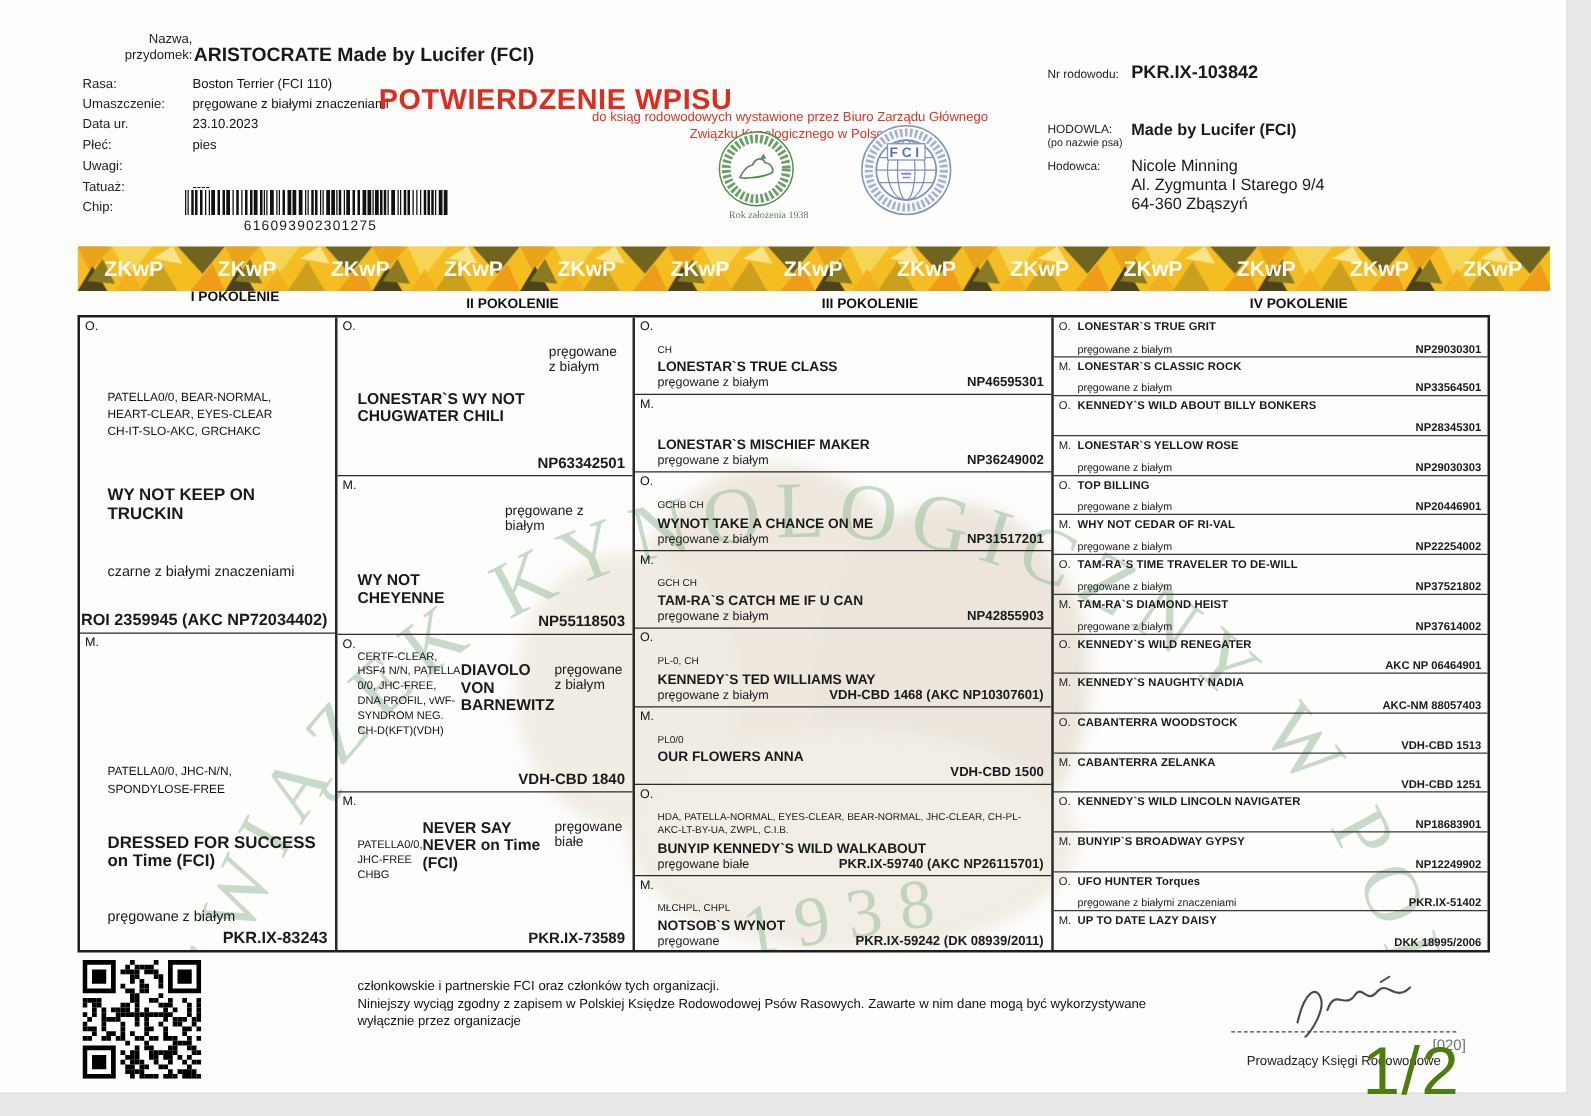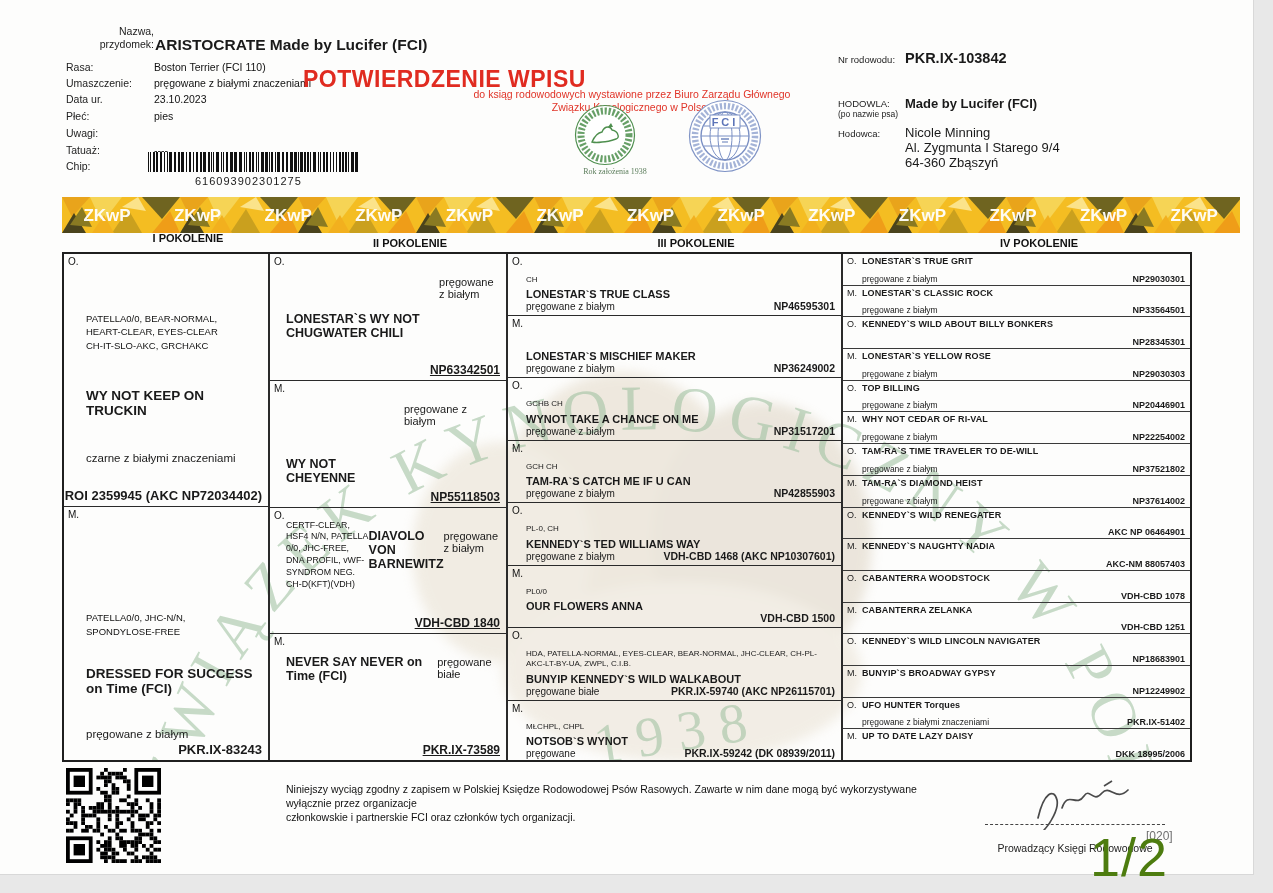--- a/index.html
+++ b/index.html
@@ -56,21 +56,21 @@
   .g1name{font-size:13.5px;font-weight:bold;}
   .g1coat{font-size:11.5px;}
   .g1 .reg{font-size:13px;}
   .g1a .health{margin-top:42px;} .g1a .g1name{margin-top:36px;} .g1a .g1coat{margin-top:34px;}
   .g1b .health{margin-top:88px;} .g1b .g1name{margin-top:28px;} .g1b .g1coat{margin-top:32px;}
 
   .g2c{height:100%;box-sizing:border-box;display:flex;flex-direction:row;padding:12px 8px 18px 16px;}
   .g2c .health{font-size:8.8px;max-width:218px;line-height:1.35;}
   .g2name{font-size:12.5px;font-weight:bold;}
   .g2coat{font-size:11px;margin-top:10px;}
-  .g2 .reg{font-size:12px;text-decoration:underline;}
+  .g2 .reg{font-size:12px;}
   .g2a .g2name{margin-top:46px;}
   .g2b .g2name{margin-top:64px;}
   .g2cc .g2name{margin-top:9px;}
   .g2d .health{margin-top:24px;} .g2d .g2name{margin-top:9px;}
 
   .g3c{height:100%;box-sizing:border-box;display:flex;flex-direction:column;padding:19px 6px 2px 18px;}
   .ttl{font-size:8px;line-height:1.3;min-height:10px;margin-top:2px;max-width:305px;}
   .g3name{font-size:11px;font-weight:bold;margin-top:3px;white-space:nowrap;}
   .g3bot{display:flex;justify-content:space-between;align-items:flex-end;margin-top:auto;padding-bottom:1px;}
   .g3coat{font-size:10px;}
@@ -326,20 +326,21 @@
         <div class="g2c g2cc">
           <div class="health"><span>CERTF-CLEAR, HSF4 N/N, PATELLA 0/0, JHC-FREE, DNA PROFIL, vWF-SYNDROM NEG.</span><br><span>CH-D(KFT)(VDH)</span></div>
           <div class="g2name">DIAVOLO VON BARNEWITZ</div>
           <div class="g2coat">pręgowane z białym</div>
         </div>
         <div class="reg">VDH-CBD 1840</div>
       </div>
       <div class="cell">
         <span class="tg">M.</span>
         <div class="g2c g2d">
+          <div class="health"><span>PATELLA0/0, JHC-FREE</span><br><span>CHBG</span></div>
           <div class="g2name">NEVER SAY NEVER on Time (FCI)</div>
           <div class="g2coat">pręgowane białe</div>
         </div>
         <div class="reg">PKR.IX-73589</div>
       </div>
     </div>
 
     <div class="col col3 g3">
       <div class="cell">
         <span class="tg">O.</span>
@@ -553,21 +554,21 @@
             </div>
           </div>
       <div class="cell">
             <div class="g4c">
               <div class="g4top">
                 <span class="g4tag">O.</span>
                 <span class="g4name">CABANTERRA WOODSTOCK</span>
               </div>
               <div class="g4bot">
                 <span class="g4coat"></span>
-                <span class="g4reg">VDH-CBD 1078</span>
+                <span class="g4reg">VDH-CBD 1513</span>
               </div>
             </div>
           </div>
       <div class="cell">
             <div class="g4c">
               <div class="g4top">
                 <span class="g4tag">M.</span>
                 <span class="g4name">CABANTERRA ZELANKA</span>
               </div>
               <div class="g4bot">
@@ -847,22 +848,22 @@
             <rect x="72.2" y="3.8" width="19" height="19" fill="#fff"></rect>
             <rect x="76" y="7.6" width="11.399999999999999" height="11.399999999999999" fill="#000"></rect>
           </g>
           <g>
             <rect x="0" y="68.39999999999999" width="26.599999999999998" height="26.599999999999998" fill="#000"></rect>
             <rect x="3.8" y="72.2" width="19" height="19" fill="#fff"></rect>
             <rect x="7.6" y="76" width="11.399999999999999" height="11.399999999999999" fill="#000"></rect>
           </g>
         </svg></div>
   <div class="footnote">
+    <div>członkowskie i partnerskie  FCI oraz członków tych organizacji.</div>
     <div>Niniejszy wyciąg zgodny z zapisem w Polskiej Księdze Rodowodowej Psów Rasowych. Zawarte w nim dane mogą być wykorzystywane wyłącznie przez organizacje</div>
-    <div>członkowskie i partnerskie  FCI oraz członków tych organizacji.</div>
   </div>
   <div class="sigblock">
     <svg width="150" height="52" viewBox="0 0 150 52">
       <path d="M104 8 l8 -5" stroke="#4a4a4a" stroke-width="1.6" fill="none"></path>
       <path d="M38 40 C 44 14 54 10 57 22 C 59 31 50 46 44 52 M 62 30 C 68 12 76 30 84 18 C 90 9 93 26 102 15 C 110 6 116 24 128 12" stroke="#4a4a4a" stroke-width="1.7" fill="none" stroke-linecap="round"></path>
     </svg>
     <div class="sigline"></div>
     <div class="sigcaption">Prowadzący Księgi Rodowodowe</div>
   </div>
   <div class="code020">[020]</div>

